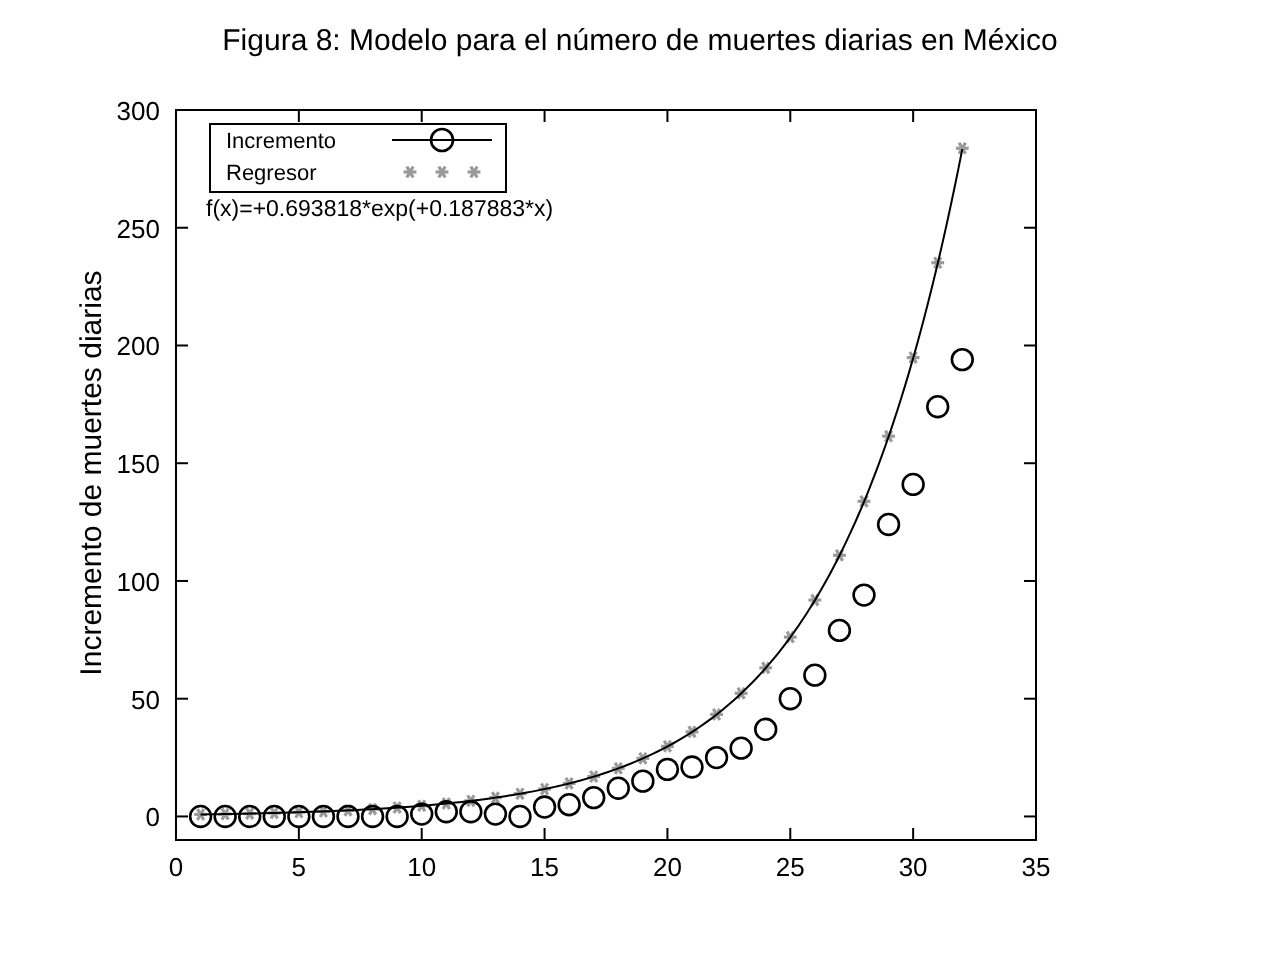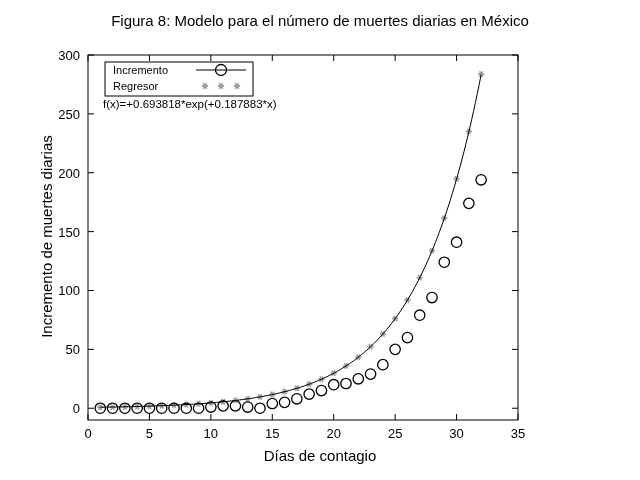--- a/index.html
+++ b/index.html
@@ -67,21 +67,20 @@
     fill: #000;
   }
 </style>
 </head>
 <body>
 
 <div id="figure">
 
   <div id="chart-title">Figura 8: Modelo para el número de muertes diarias en México</div>
   <div id="ylabel">Incremento de muertes diarias</div>
-  <div id="xlabel">Días de contagio</div>
 
   <svg id="plot" width="640" height="480">
 
     <rect id="frame" x="88" y="55" width="430" height="365" fill="none" stroke="#000" stroke-width="1"></rect>
 
     <g id="xticks">
         <line x1="88" y1="420" x2="88" y2="414" stroke="#000" stroke-width="1"></line>
         <line x1="88" y1="55" x2="88" y2="61" stroke="#000" stroke-width="1"></line>
         <text x="88" y="438" class="tick-text" text-anchor="middle">0</text>
         <line x1="149.42857142857142" y1="420" x2="149.42857142857142" y2="414" stroke="#000" stroke-width="1"></line>

